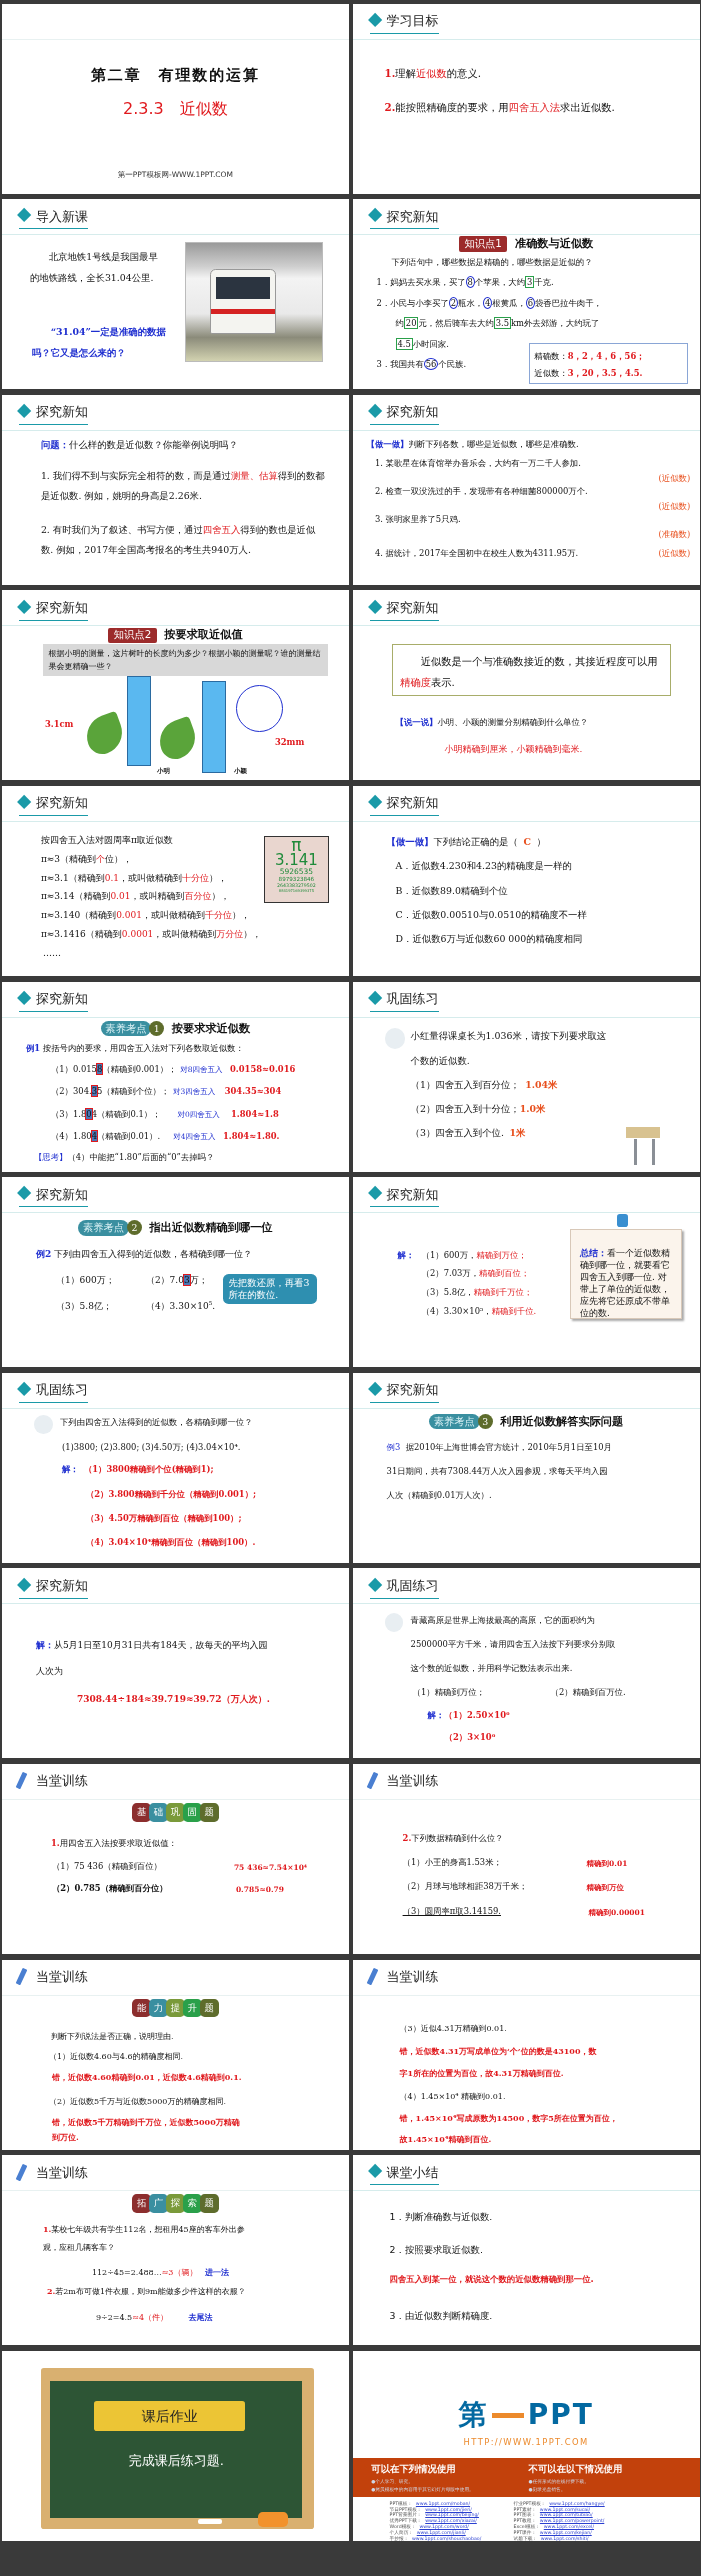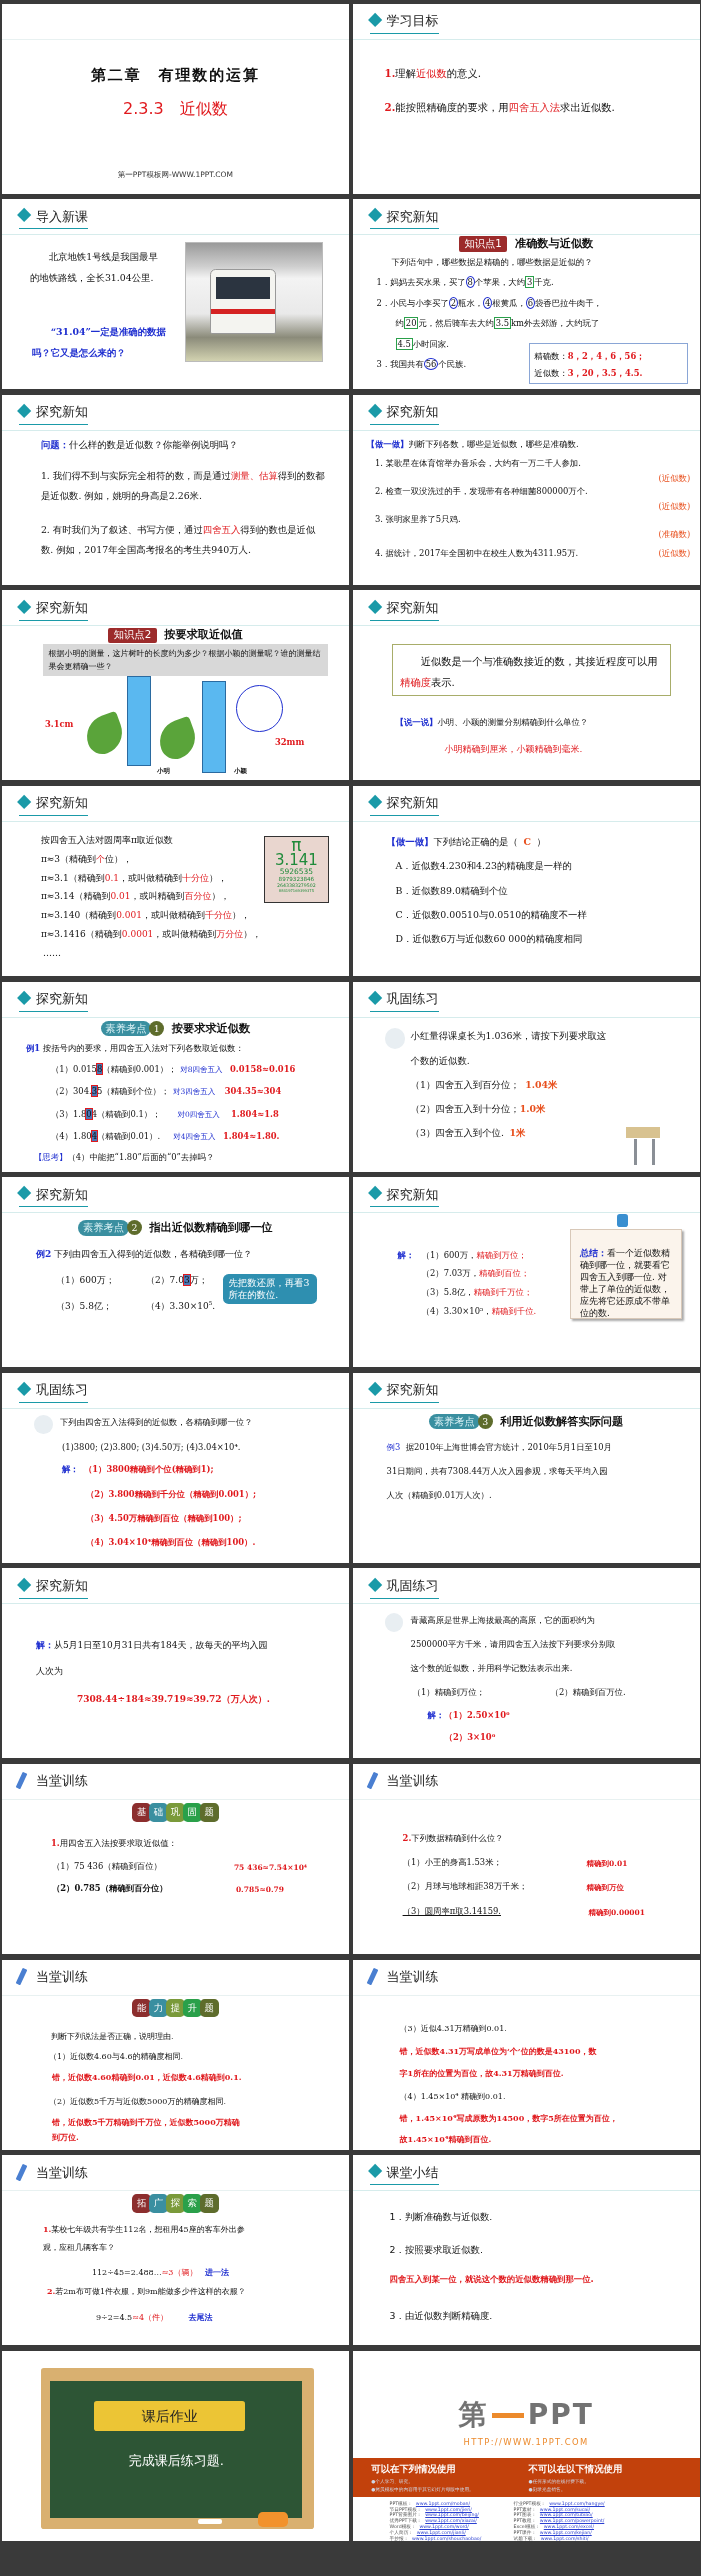--- a/index.html
+++ b/index.html
@@ -35,21 +35,21 @@
   .leaf { position: absolute; width: 37px; height: 37px; background: #5aa43a; border-radius: 60% 10% 60% 40%; transform: rotate(-20deg); }
   .pi-box { position: absolute; background: #e9d6cf; border: 1.9px solid #333; text-align: center; color: #1f8a3a; font-family: "DejaVu Sans", sans-serif; }
   .callout { position: absolute; background: #2e8fb0; color: #fff; border-radius: 5.6px; padding: 2.8px 5.6px; font-size: 9.4px; line-height: 12px; }
   .note { position: absolute; background: #fbf4ec; border: 0.9px solid #d8c8b8; box-shadow: 1.9px 1.9px 1.9px #aaa; padding: 17px 6.5px 5.6px 9.4px; font-size: 9px; line-height: 12px; }
   .bb-frame { position: absolute; left: 39px; top: 17px; width: 273px; height: 161px; background: #d9b070; border-radius: 2.8px; }
   .bb-board { position: absolute; left: 9.4px; top: 13px; width: 252px; height: 137px; background: #2d5535; }
   .bb-tag { position: absolute; left: 44px; top: 20.6px; width: 151px; height: 30px; background: #ecc535; border-radius: 2.8px; text-align: center; line-height: 30px; font-family: "DejaVu Sans", sans-serif; font-size: 14px; color: #222; }
   .bb-text { position: absolute; left: 0; width: 252px; top: 71px; text-align: center; color: #fff; font-family: "DejaVu Sans", sans-serif; font-size: 13px; }
   .chalk { position: absolute; background: #fff; }
   .eraser { position: absolute; background: #f2922c; border-radius: 4.7px; }
-  .ad-logo { position: absolute; left: 0; width: 100%; top: 45px; text-align: center; font-family: "DejaVu Sans", sans-serif; font-weight: bold; font-size: 28px; color: #737373; letter-spacing: 1.9px; }
+  .ad-logo { position: absolute; left: 0; width: 100%; top: 45px; text-align: center; font-family: "DejaVu Sans", sans-serif; font-weight: bold; font-size: 28px; color: #0369a1; letter-spacing: 1.9px; }
   .ad-logo .dash { display: inline-block; width: 32px; height: 4.7px; background: #ec8a2c; vertical-align: middle; margin: 0 3.7px; }
   .ad-url { position: absolute; left: 0; width: 100%; top: 86px; text-align: center; color: #ec8a2c; font-family: "DejaVu Sans", sans-serif; font-size: 8.4px; letter-spacing: 1.4px; }
   .ad-band { position: absolute; left: 0; top: 107px; width: 100%; height: 39px; background: #c2410c; color: #fff; font-family: "DejaVu Sans", sans-serif; }
   .ad-band .col { position: absolute; top: 5.6px; }
   .ad-band .h { font-size: 9.4px; font-weight: bold; }
   .ad-band .s { font-size: 4.7px; color: #cfd7e6; margin-top: 1.9px; }
   .ad-links { position: absolute; top: 150px; font-family: "DejaVu Sans", sans-serif; font-size: 4.7px; line-height: 5.8px; color: #555; }
   .ad-links a { color: #2a3fd0; text-decoration: underline; margin-left: 3.7px; }
   .sq-green { border: 0.9px solid #2aa04a; padding: 0 0.9px; }
   .circ-blue { border: 0.9px solid #1f2fd0; border-radius: 50%; padding: 0 0.9px; }

